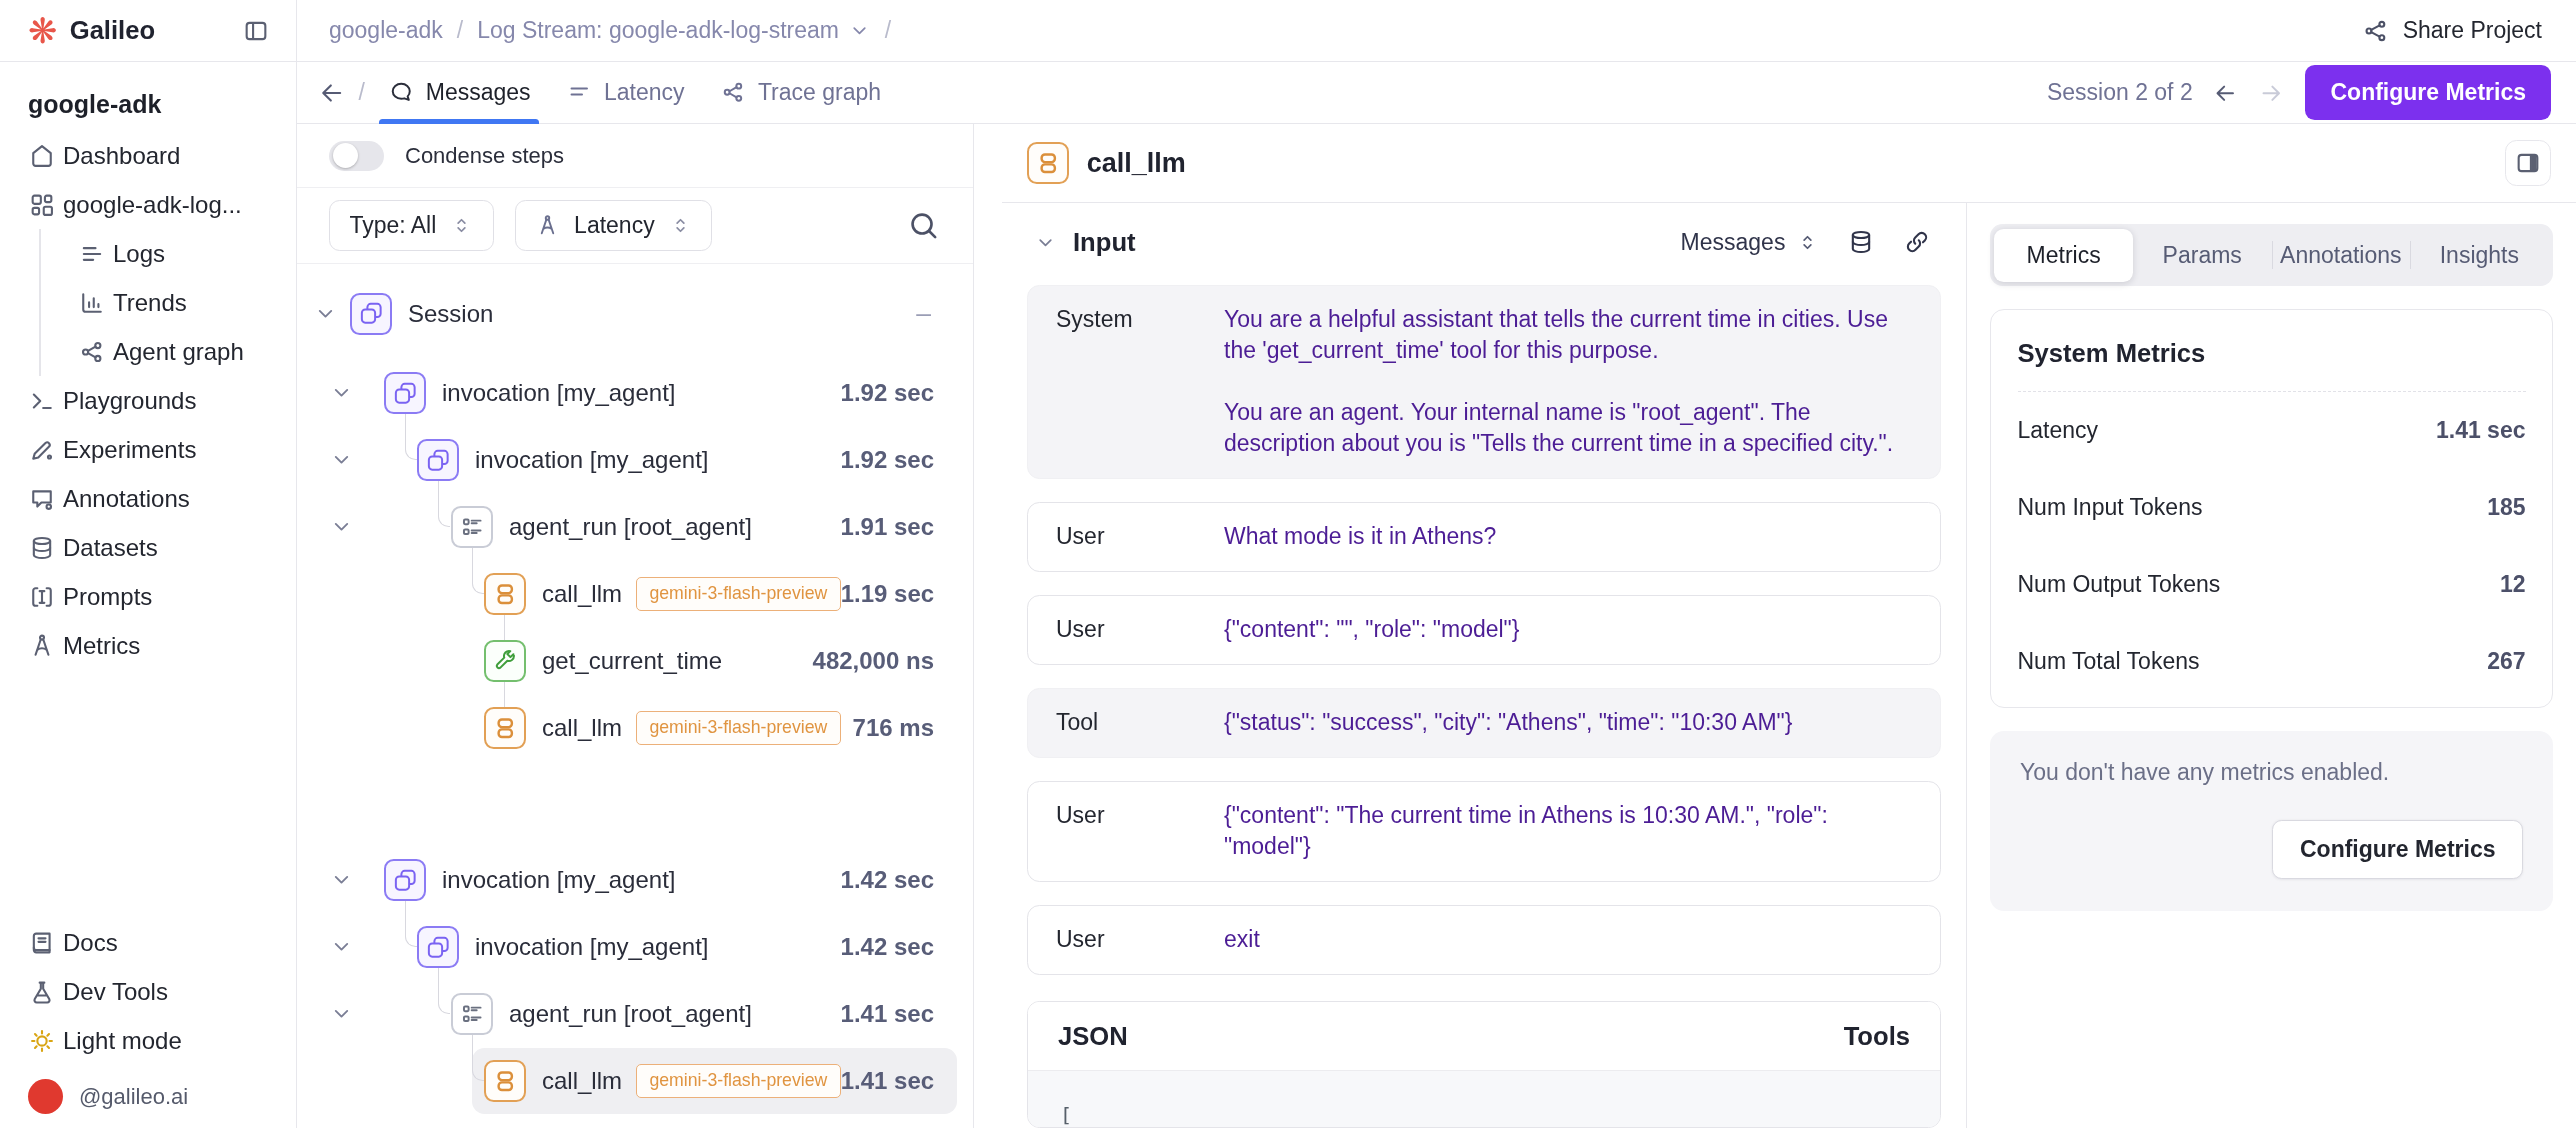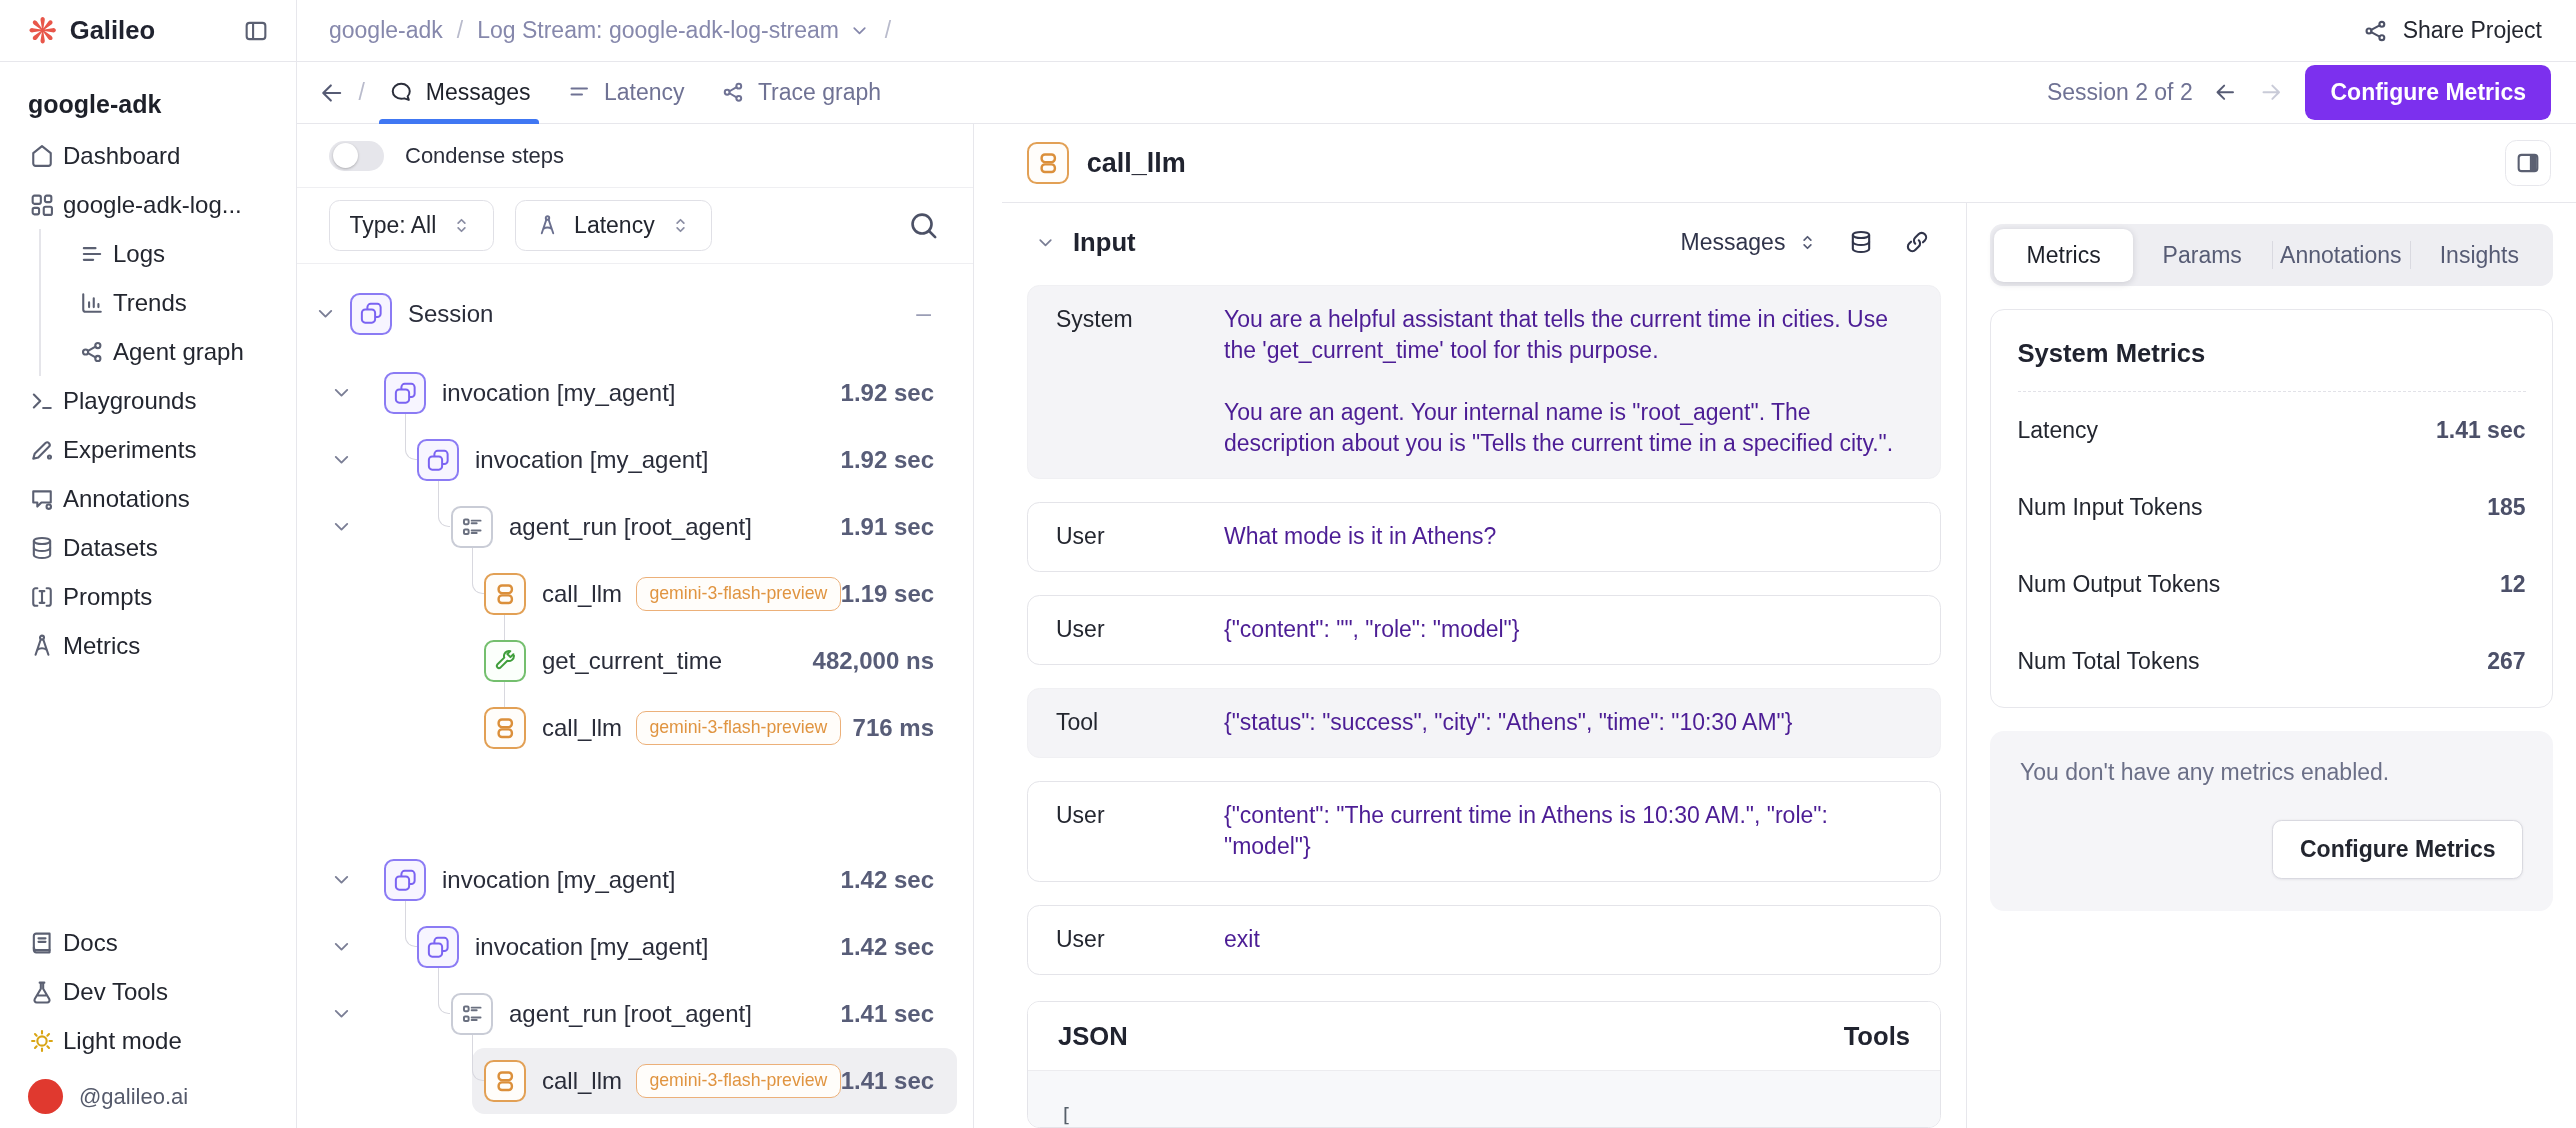--- a/index.html
+++ b/index.html
@@ -38,21 +38,21 @@
 
   .tabrow { height:62px; min-height:62px; border-bottom:1.3px solid #e7e7ec; display:flex; align-items:center; padding:0 25px 0 21px; }
   .back-ic { width:28px; height:28px; color:#565b74; cursor:pointer; margin-right:12.4px; }
   .back-ic svg { width:100%; height:100%; }
   .tab-sep { color:#b9bbcc; margin-right:5.3px; }
   .tab { display:flex; align-items:center; gap:11.5px; padding:0 17.7px; height:100%; position:relative; color:#6f7294; font-size:23px; cursor:pointer; }
   .tab .ic { color:#6f7294; width:26.5px; height:26.5px; }
   .tab.active { color:#1d2029; }
   .tab.active .ic { color:#2b2e3b; }
   .tab.active::after { content:""; position:absolute; left:8.8px; right:8.8px; bottom:-0.9px; height:5.3px; background:#4077f3; border-radius:3.5px 3.5px 0 0; }
-  .pager { margin-left:auto; color:#6f7294; display:flex; align-items:flex-start; gap:19.4px; font-size:23px; }
+  .pager { margin-left:auto; color:#6f7294; display:flex; align-items:flex-end; gap:19.4px; font-size:23px; }
   .pg-arrow { width:26.5px; height:26.5px; color:#565b74; cursor:pointer; }
   .pg-arrow.disabled { color:#c9cbd8; }
   .pg-arrow svg { width:100%; height:100%; }
   .btn-primary { background:#7c30ee; color:#fff; border:none; border-radius:9.7px; padding:14px 25px; font-size:23px; font-weight:600; margin-left:21px; cursor:pointer; font-family:inherit; }
 
   .bodyrow { flex:1; display:flex; min-height:0;gap:28px; }
 
   
   .treepanel { width:677px; min-width:677px; border-right:1.3px solid #e7e7ec; display:flex; flex-direction:column; overflow:hidden; }
   .condense { height:64px; min-height:64px; border-bottom:1.3px solid #efeff2; display:flex; align-items:center; gap:21px; padding:0 32px; }
@@ -74,21 +74,21 @@
   .conn.vline { border-left-width:1.8px; top:-13.2px; height:26.5px; }
   .chev { position:absolute; width:25px; height:25px; color:#7a7e95; cursor:pointer; }
   .chev svg { width:100%; height:100%; }
   .nodeicon { width:42px; height:42px; min-width:42px; border-radius:9.7px; border:2.2px solid; display:flex; align-items:center; justify-content:center; background:#fff; position:relative; z-index:1; }
   .nodeicon svg { width:26.5px; height:26.5px; }
   .nodeicon.purple { border-color:#8b7bf4; color:#7a63f2; background:#f7f5ff; }
   .nodeicon.gray { border-color:#c9ccd6; color:#6a7080; background:#fff; }
   .nodeicon.orange { border-color:#e2a055; color:#db8f3a; background:#fffdfa; }
   .nodeicon.green { border-color:#74bf6e; color:#3f9e3b; background:#fbfffb; }
   .tlabel { margin-left:16px; font-size:24px; color:#2a2d3a; position:relative; z-index:1; }
-  .tbadge { margin-left:14px; border:1.3px solid #ecb079; color:#e09440; font-size:17.7px; padding:5.3px 12.4px; border-radius:10px; background:#fffdfa; position:relative; z-index:1; white-space:nowrap; }
+  .tbadge { margin-left:14px; border:1.3px solid #ecb079; color:#e09440; font-size:17.7px; padding:5.3px 12.4px; border-radius:5px; background:#fffdfa; position:relative; z-index:1; white-space:nowrap; }
   .dur { margin-left:auto; margin-right:39px; font-weight:700; color:#585d78; font-size:24px; position:relative; z-index:1; white-space:nowrap; }
   .tminus { margin-left:auto; margin-right:42px; color:#9a9db5; font-size:26.5px; }
 
   
   .mainwrap { flex:1; display:flex; flex-direction:column; min-width:0; }
   .mainhead { height:79px; min-height:79px; border-bottom:1.3px solid #e7e7ec; display:flex; align-items:center; gap:17.7px; padding:0 25px; }
   .mh-title { font-size:27px; font-weight:700; }
   .panelbtn { margin-left:auto; width:46px; height:46px; border:1.3px solid #e7e7ec; border-radius:11.5px; display:flex; align-items:center; justify-content:center; color:#4c5166; cursor:pointer; background:#fff; }
   .panelbtn svg { width:28px; height:28px; }
   .cols { flex:1; display:flex; min-height:0; }

